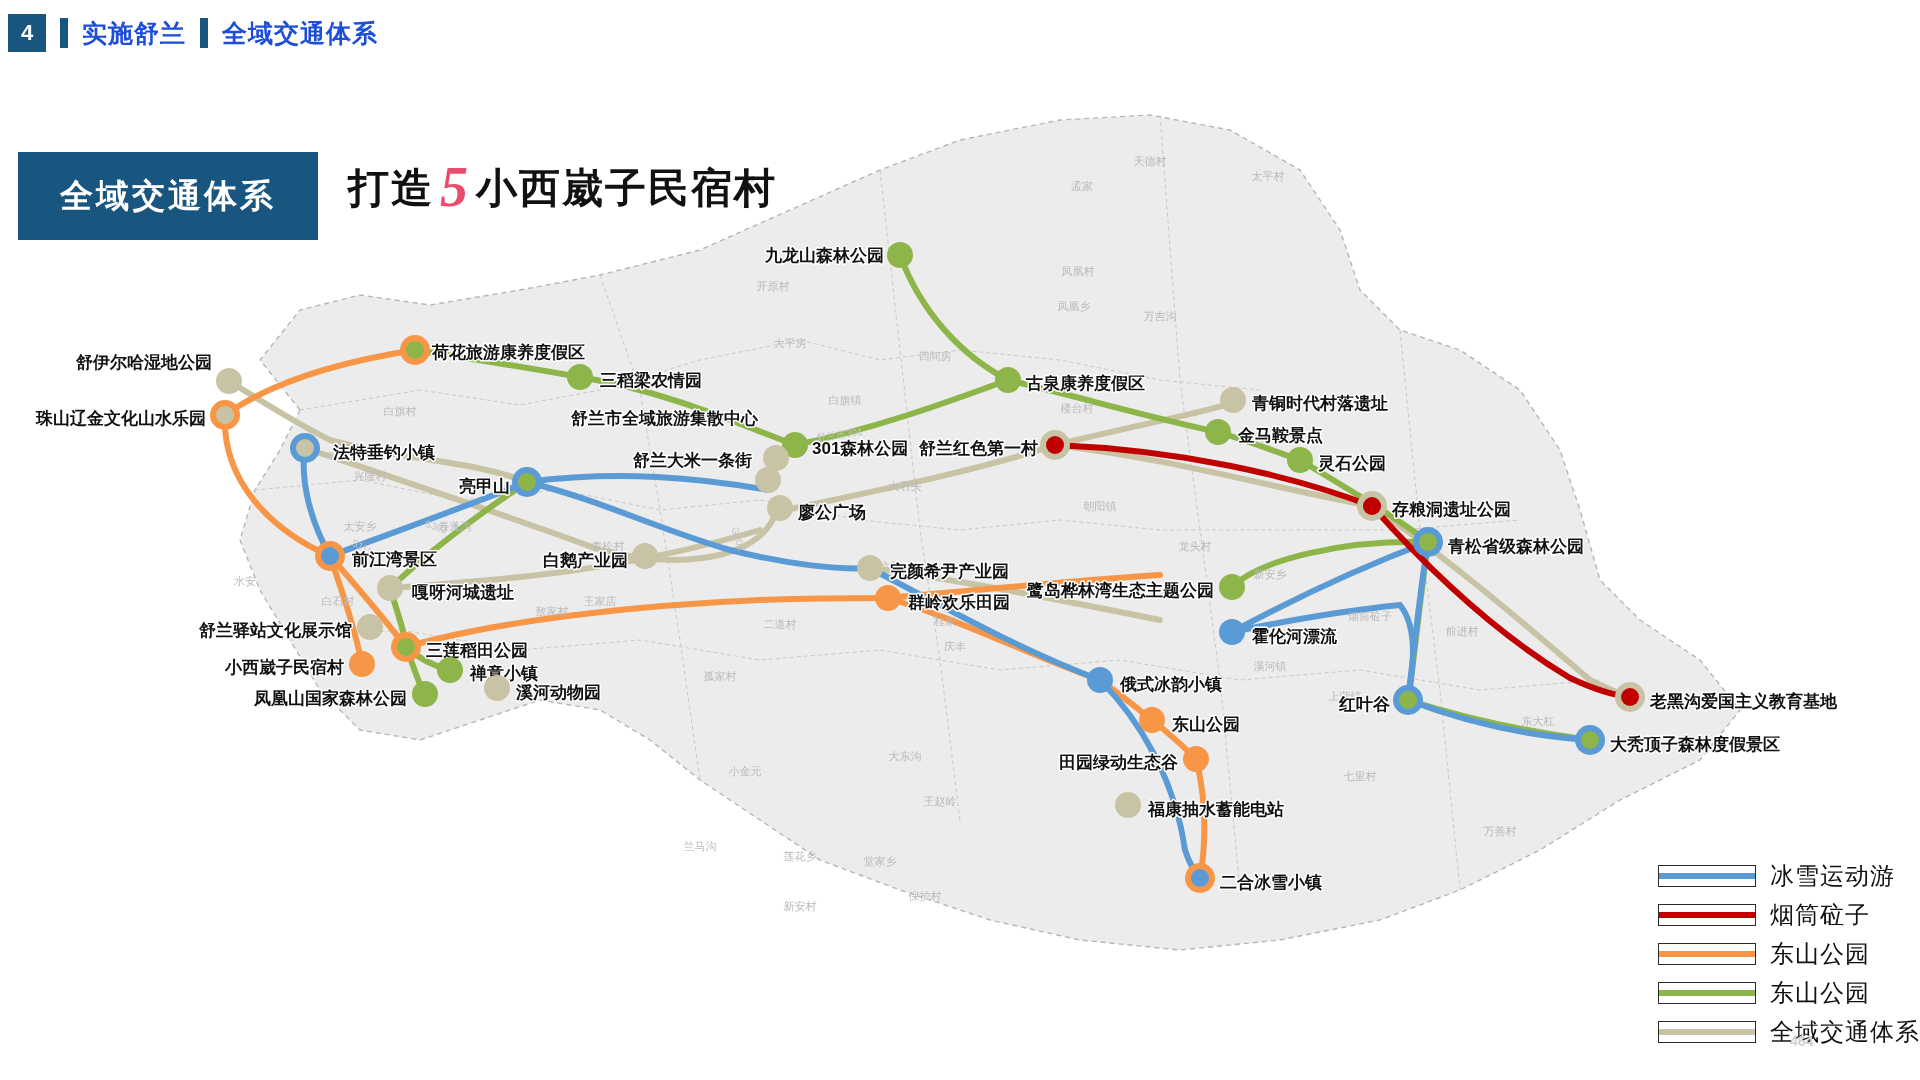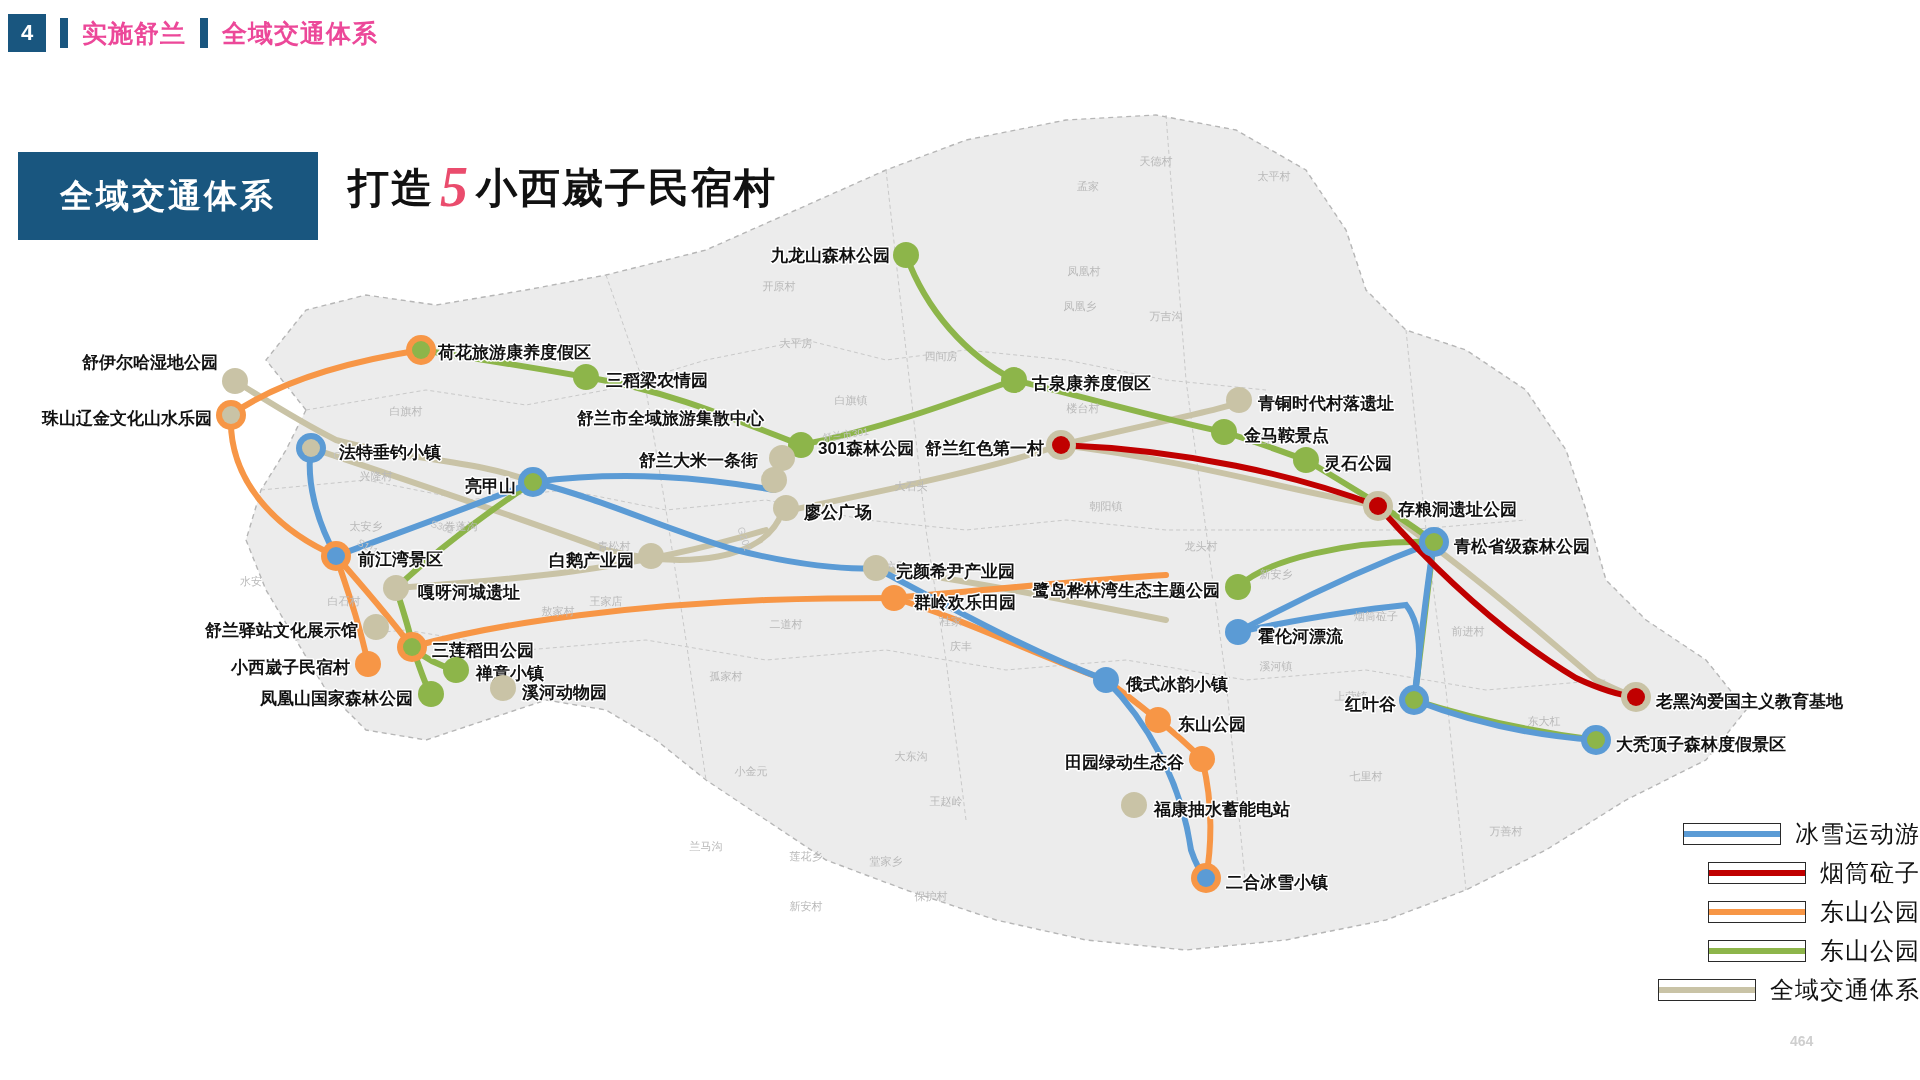--- a/index.html
+++ b/index.html
@@ -20,21 +20,21 @@
     background:#19567f;color:#fff;
     width:38px;height:38px;
     display:flex;align-items:center;justify-content:center;
     font-size:22px;font-weight:bold;
     margin-left:8px;
   }
   #topbar .bar{
     width:8px;height:30px;background:#19567f;margin:0 14px;
   }
   #topbar .t1,#topbar .t2{
-    font-size:25px;font-weight:bold;color:#ec4899;letter-spacing:1px;
+    font-size:25px;font-weight:bold;color:#1d4ed8;letter-spacing:1px;
   }
   
   #sectionbox{
     position:absolute;left:18px;top:152px;
     width:300px;height:88px;background:#19567f;
     display:flex;align-items:center;justify-content:center;
   }
   #sectionbox span{
     color:#fff;font-size:33px;font-weight:bold;letter-spacing:3px;
   }
@@ -43,40 +43,40 @@
     font-size:41px;font-weight:bold;color:#111;letter-spacing:2px;
     white-space:nowrap;
   }
   #headline .big5{
     color:#ea4c6d;font-size:56px;font-style:italic;
     font-family:"Liberation Serif",serif;font-weight:bold;
     padding:0 6px;vertical-align:-4px;
   }
   
   #map{
-    position:absolute;left:6px;top:60px;width:1551px;height:1020px;
+    position:absolute;left:0;top:60px;width:1551px;height:1020px;
   }
   #map svg{display:block;}
   .poi-label{
     font-family:"Liberation Sans","DejaVu Sans",sans-serif;
     font-size:17px;font-weight:bold;fill:#111;
     paint-order:stroke;stroke:#ffffff;stroke-width:3px;stroke-linejoin:round;
   }
   .vill-label{
     font-family:"Liberation Sans","DejaVu Sans",sans-serif;
     font-size:11px;fill:#b9b9b9;
   }
   .road-label{
     font-family:"Liberation Sans","DejaVu Sans",sans-serif;
     font-size:10px;fill:#c3c3c3;
   }
   
   #legend{
-    position:absolute;left:1658px;top:818px;
-    display:flex;flex-direction:column;gap:7px;align-items:flex-end;
+    position:absolute;left:1658px;top:860px;
+    display:flex;flex-direction:column;gap:7px;
   }
   .leg-row{display:flex;align-items:center;gap:14px;}
   .leg-swatch{
     width:98px;height:22px;border:1.6px solid #2a2a2a;background:#fff;
     display:flex;align-items:center;box-sizing:border-box;
   }
   .leg-swatch i{display:block;width:100%;height:6px;}
   .leg-text{font-size:24px;color:#111;letter-spacing:1px;white-space:nowrap;}
   #pagenum{
     position:absolute;left:1790px;top:1018px;

